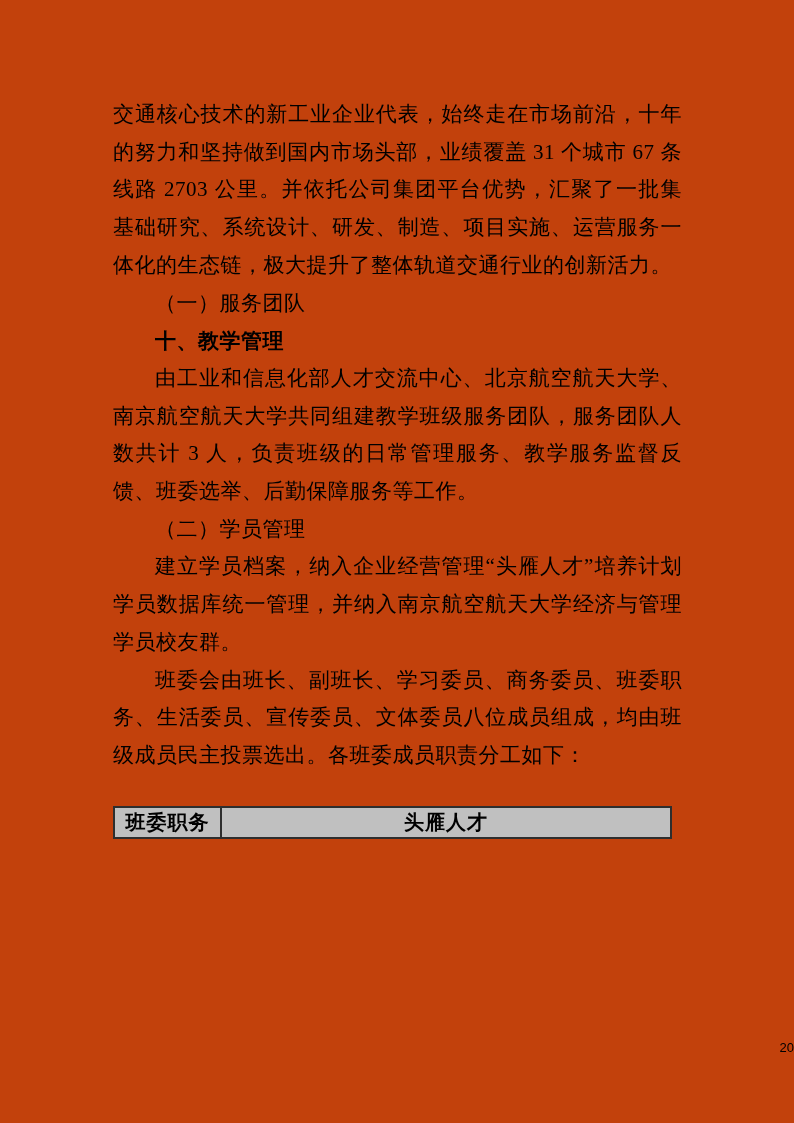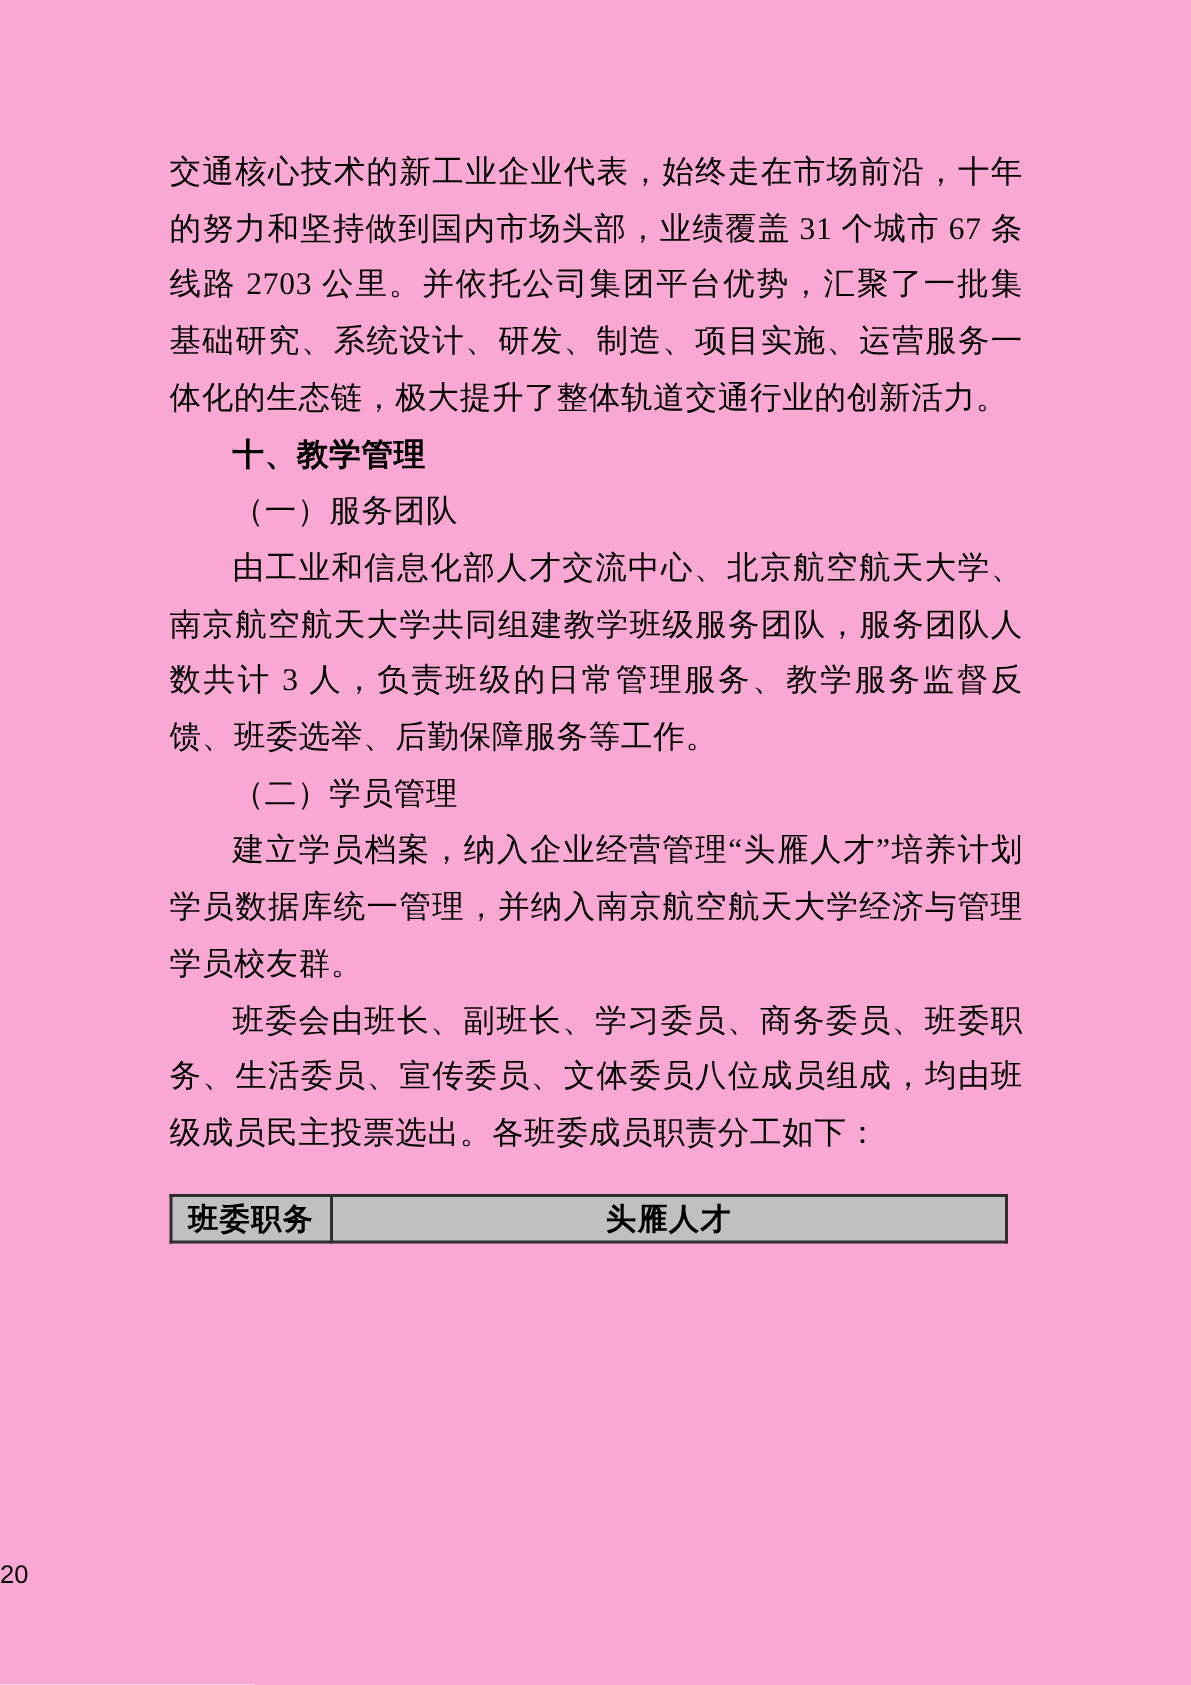--- a/index.html
+++ b/index.html
@@ -4,21 +4,21 @@
 <style>
   html, body {
     margin: 0;
     padding: 0;
     background: #ffffff;
   }
   .page {
     position: relative;
     width: 794px;
     height: 1123px;
-    background: #f9a8d4;
+    background: #c2410c;
     overflow: hidden;
     font-family: "Liberation Serif", "DejaVu Serif", serif;
     color: #000000;
   }
   .content {
     position: absolute;
     left: 113px;
     top: 96px;
     width: 569px;
   }
@@ -35,21 +35,21 @@
   }
   .section-heading {
     font-family: "Liberation Sans", "DejaVu Sans", sans-serif;
     font-weight: bold;
     letter-spacing: 1px;
   }
   .sub-title {
     letter-spacing: 1px;
   }
   table.committee {
-    margin-top: 21px;
+    margin-top: 31px;
     width: 553px;
     border-collapse: collapse;
     table-layout: fixed;
   }
   table.committee th {
     border: 2px solid #2e2e2e;
     background: #c0c0c0;
     font-size: 20px;
     font-weight: bold;
     text-align: center;
@@ -59,38 +59,38 @@
     font-family: "Liberation Serif", "DejaVu Serif", serif;
     letter-spacing: 1px;
   }
   th.col-role  { width: 105px; }
   th.col-duty  { width: 448px; }
   .page-footer {
     position: absolute;
     left: 0;
     top: 1040px;
     width: 100%;
-    text-align: left;
-    font-size: 17px;
+    text-align: right;
+    font-size: 13px;
     font-family: "Liberation Sans", "DejaVu Sans", sans-serif;
     color: #000000;
   }
 </style>
 </head>
 <body>
 
 <div class="page">
 
   <div class="content">
 
     <p>交通核心技术的新工业企业代表，始终走在市场前沿，十年的努力和坚持做到国内市场头部，业绩覆盖 31 个城市 67 条线路 2703 公里。并依托公司集团平台优势，汇聚了一批集基础研究、系统设计、研发、制造、项目实施、运营服务一体化的生态链，极大提升了整体轨道交通行业的创新活力。</p>
 
+    <p class="indent sub-title">（一）服务团队</p>
+
     <p class="indent section-heading">十、教学管理</p>
-
-    <p class="indent sub-title">（一）服务团队</p>
 
     <p class="indent">由工业和信息化部人才交流中心、北京航空航天大学、南京航空航天大学共同组建教学班级服务团队，服务团队人数共计 3 人，负责班级的日常管理服务、教学服务监督反馈、班委选举、后勤保障服务等工作。</p>
 
     <p class="indent sub-title">（二）学员管理</p>
 
     <p class="indent">建立学员档案，纳入企业经营管理“头雁人才”培养计划学员数据库统一管理，并纳入南京航空航天大学经济与管理学员校友群。</p>
 
 
 
     <p class="indent">班委会由班长、副班长、学习委员、商务委员、班委职务、生活委员、宣传委员、文体委员八位成员组成，均由班级成员民主投票选出。各班委成员职责分工如下：</p>

